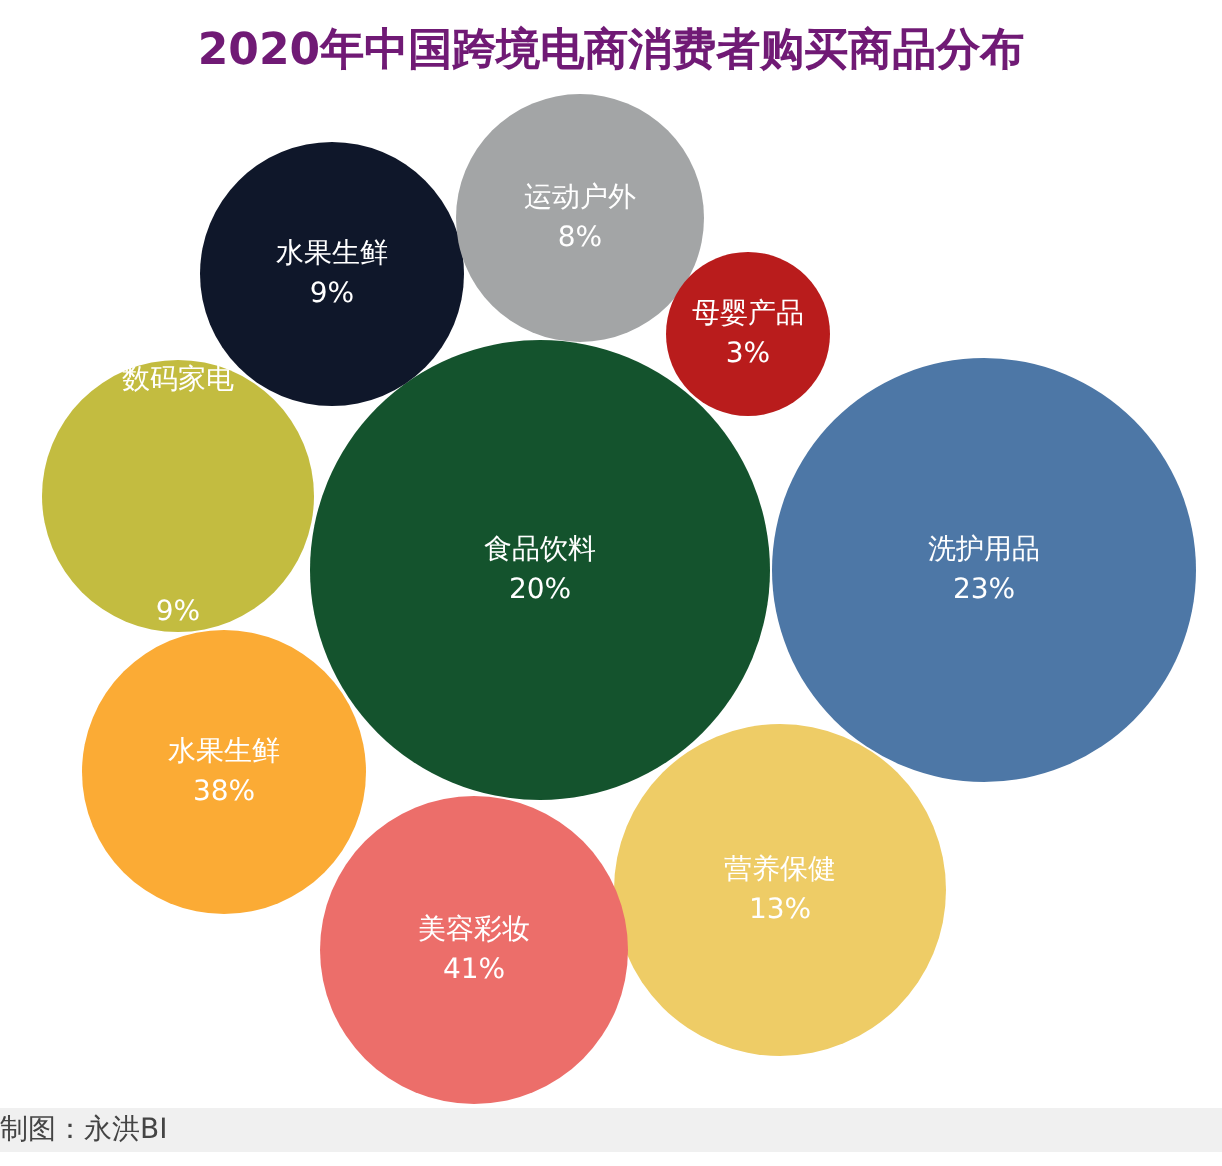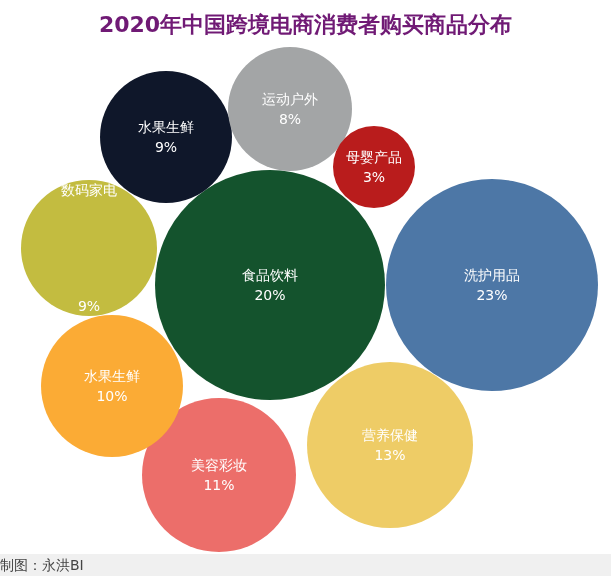--- a/index.html
+++ b/index.html
@@ -25,27 +25,27 @@
     <span class="pct">20%</span>
   </div>
   <div class="bubble" style="left: 386px; top: 179px; width: 212px; height: 212px; background: rgb(77, 119, 166);">
     <span class="lbl">洗护用品</span>
     <span class="pct">23%</span>
   </div>
   <div class="bubble" style="left: 307px; top: 362px; width: 166px; height: 166px; background: rgb(238, 204, 102); text-align: right;">
     <span class="lbl">营养保健</span>
     <span class="pct">13%</span>
   </div>
-  <div class="bubble" style="left: 142px; top: 398px; width: 154px; height: 154px; background: rgb(236, 110, 106);">
+  <div class="bubble" style="left: 160px; top: 398px; width: 154px; height: 154px; background: rgb(236, 110, 106);">
     <span class="lbl">美容彩妆</span>
-    <span class="pct">11%</span>
+    <span class="pct">41%</span>
   </div>
   <div class="bubble" style="left: 41px; top: 315px; width: 142px; height: 142px; background: rgb(251, 171, 53);">
     <span class="lbl">水果生鲜</span>
-    <span class="pct">10%</span>
+    <span class="pct">38%</span>
   </div>
   <div class="bubble" style="left: 100px; top: 71px; width: 132px; height: 132px; background: #0f172a;">
     <span class="lbl">水果生鲜</span>
     <span class="pct">9%</span>
   </div>
   <div class="bubble" style="left: 21px; top: 180px; width: 136px; height: 136px; background: rgb(195, 188, 64); justify-content: space-between;">
     <span class="lbl">数码家电</span>
     <span class="pct">9%</span>
   </div>
   <div class="bubble" style="left: 228px; top: 47px; width: 124px; height: 124px; background: rgb(163, 165, 166); align-items: center;">

